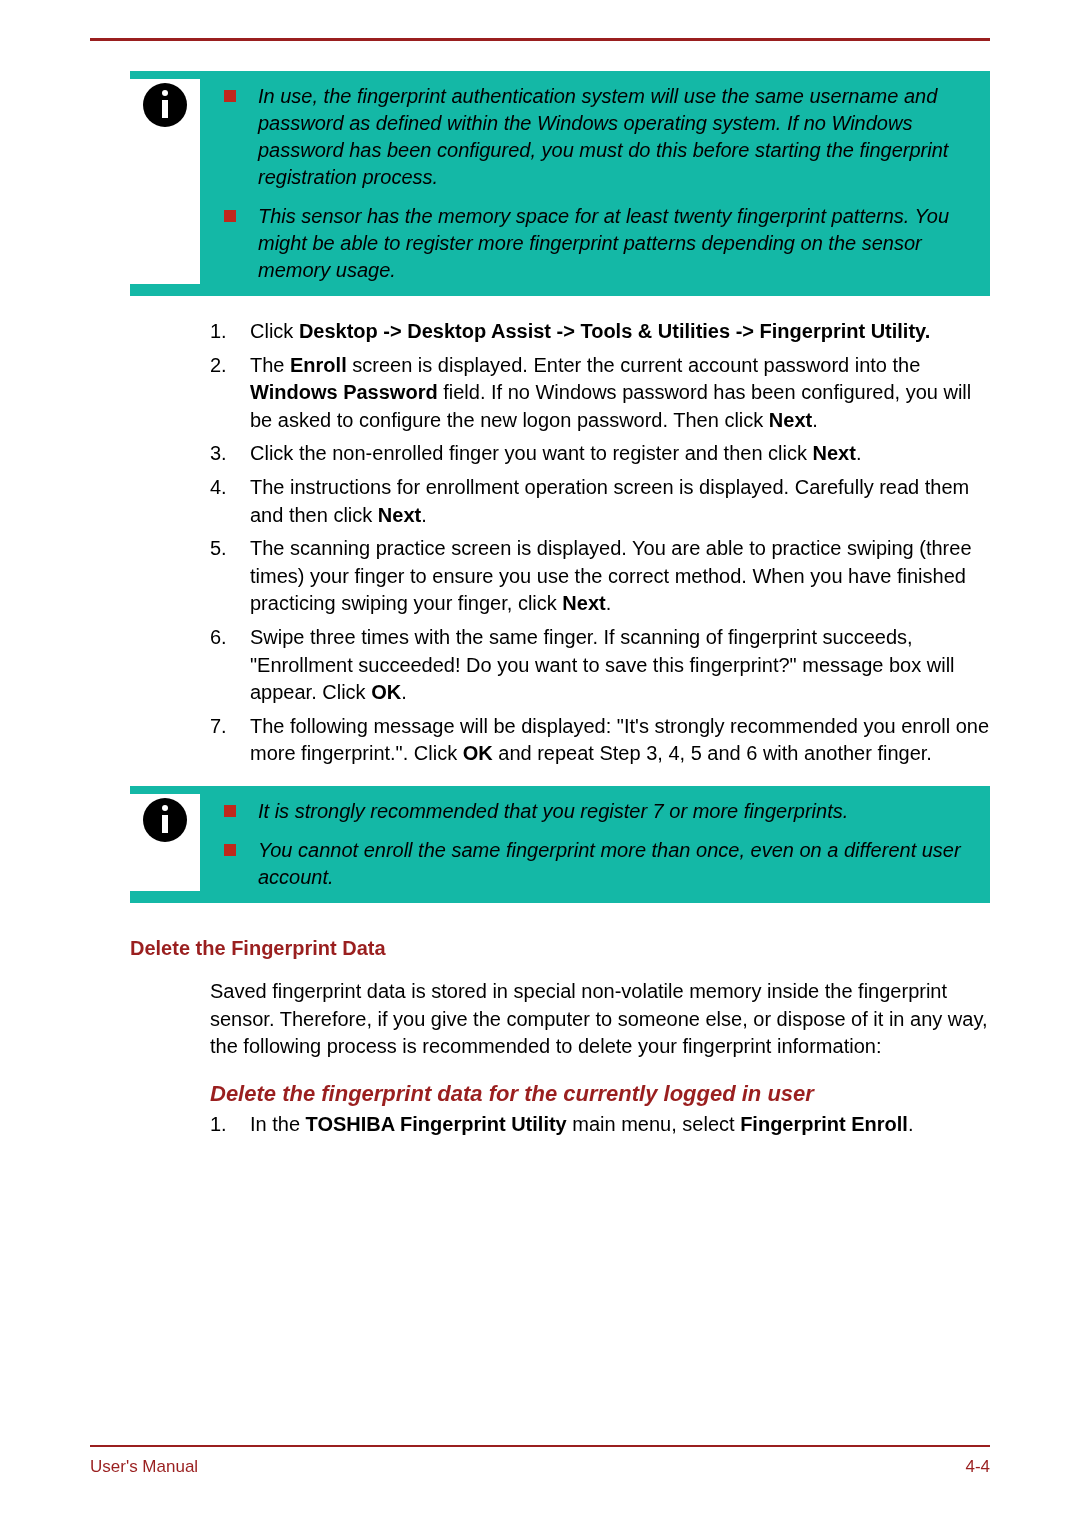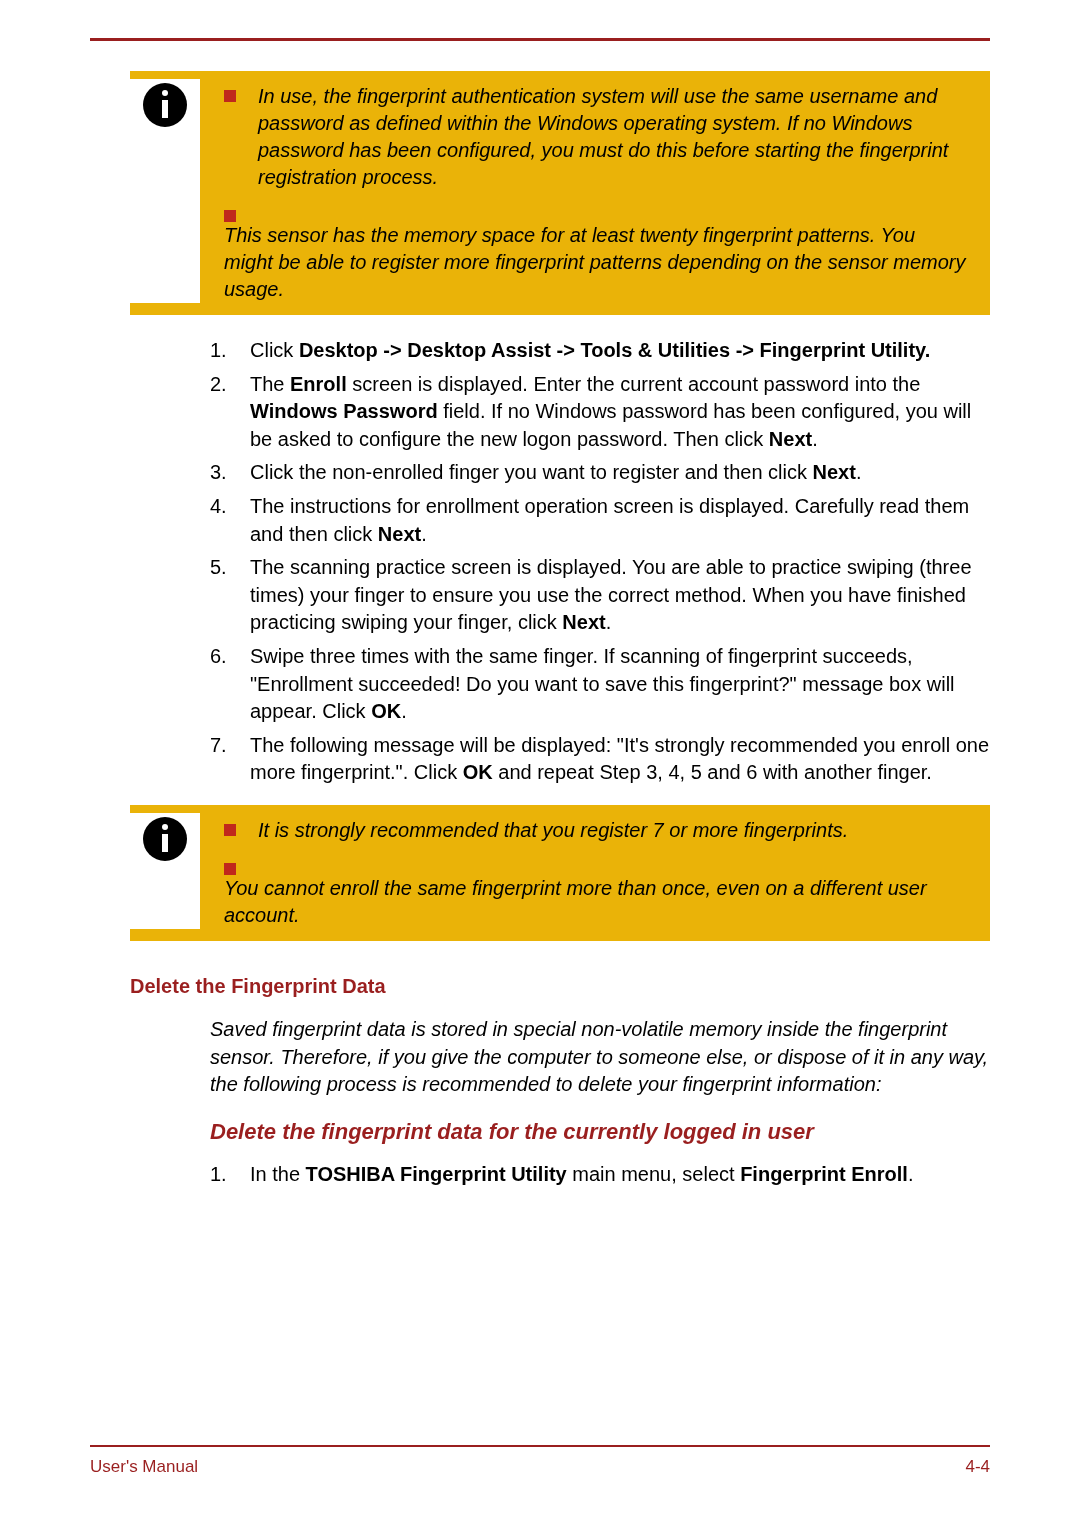--- a/index.html
+++ b/index.html
@@ -14,21 +14,21 @@
   .page {
     padding: 38px 90px 0 90px;
   }
   .topline {
     border-top: 3px solid #9a1f1f;
     margin-bottom: 30px;
   }
   .info-block {
     display: flex;
     align-items: flex-start;
-    background: #eab308;
+    background: #14b8a6;
     margin-left: 40px;
     margin-bottom: 22px;
     padding: 8px 12px 12px 0;
   }
   .info-icon-col {
     width: 70px;
     flex: 0 0 70px;
     display: flex;
     justify-content: center;
     padding-top: 4px;
@@ -68,21 +68,21 @@
     padding: 4px 10px 0 24px;
   }
   .info-item {
     display: flex;
     align-items: flex-start;
     margin-bottom: 12px;
     font-style: italic;
     font-size: 20px;
     line-height: 1.35;
   }
-  .info-item:last-child { margin-bottom: 0; flex-direction: column; }
+  .info-item:last-child { margin-bottom: 0; }
   .bullet {
     width: 12px;
     height: 12px;
     background: #c0281c;
     flex: 0 0 12px;
     margin-top: 7px;
     margin-right: 22px;
   }
   .ordered {
     margin-left: 120px;
@@ -106,29 +106,28 @@
     margin-left: 40px;
     margin-top: 34px;
     margin-bottom: 18px;
     font-family: Arial, Helvetica, sans-serif;
   }
   .para {
     margin-left: 120px;
     font-size: 20px;
     line-height: 1.38;
     margin-bottom: 20px;
-    font-style: italic;
   }
   .h3 {
     color: #9a1f1f;
     font-weight: bold;
     font-style: italic;
     font-size: 22px;
     margin-left: 120px;
-    margin-bottom: 16px;
+    margin-bottom: 4px;
   }
   .footer {
     position: absolute;
     bottom: 44px;
     left: 90px;
     right: 90px;
     border-top: 2px solid #9a1f1f;
     padding-top: 10px;
     display: flex;
     justify-content: space-between;

